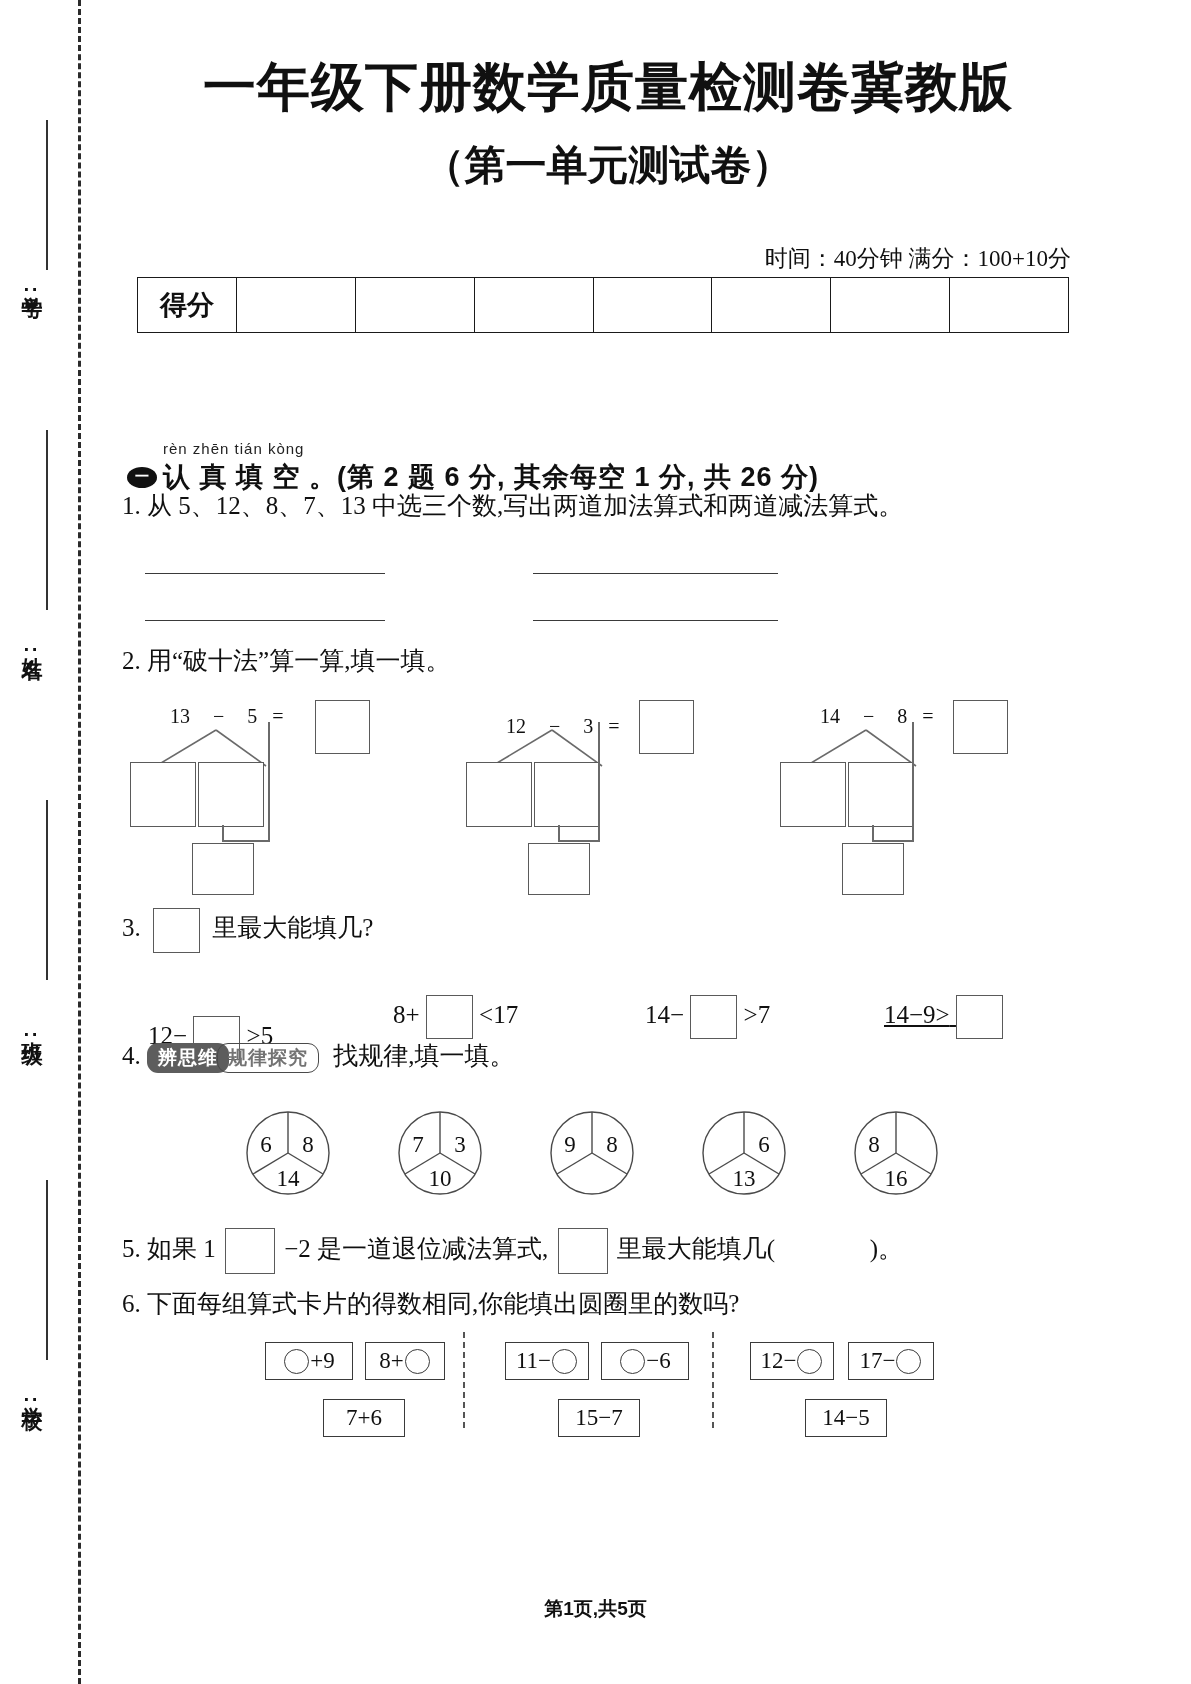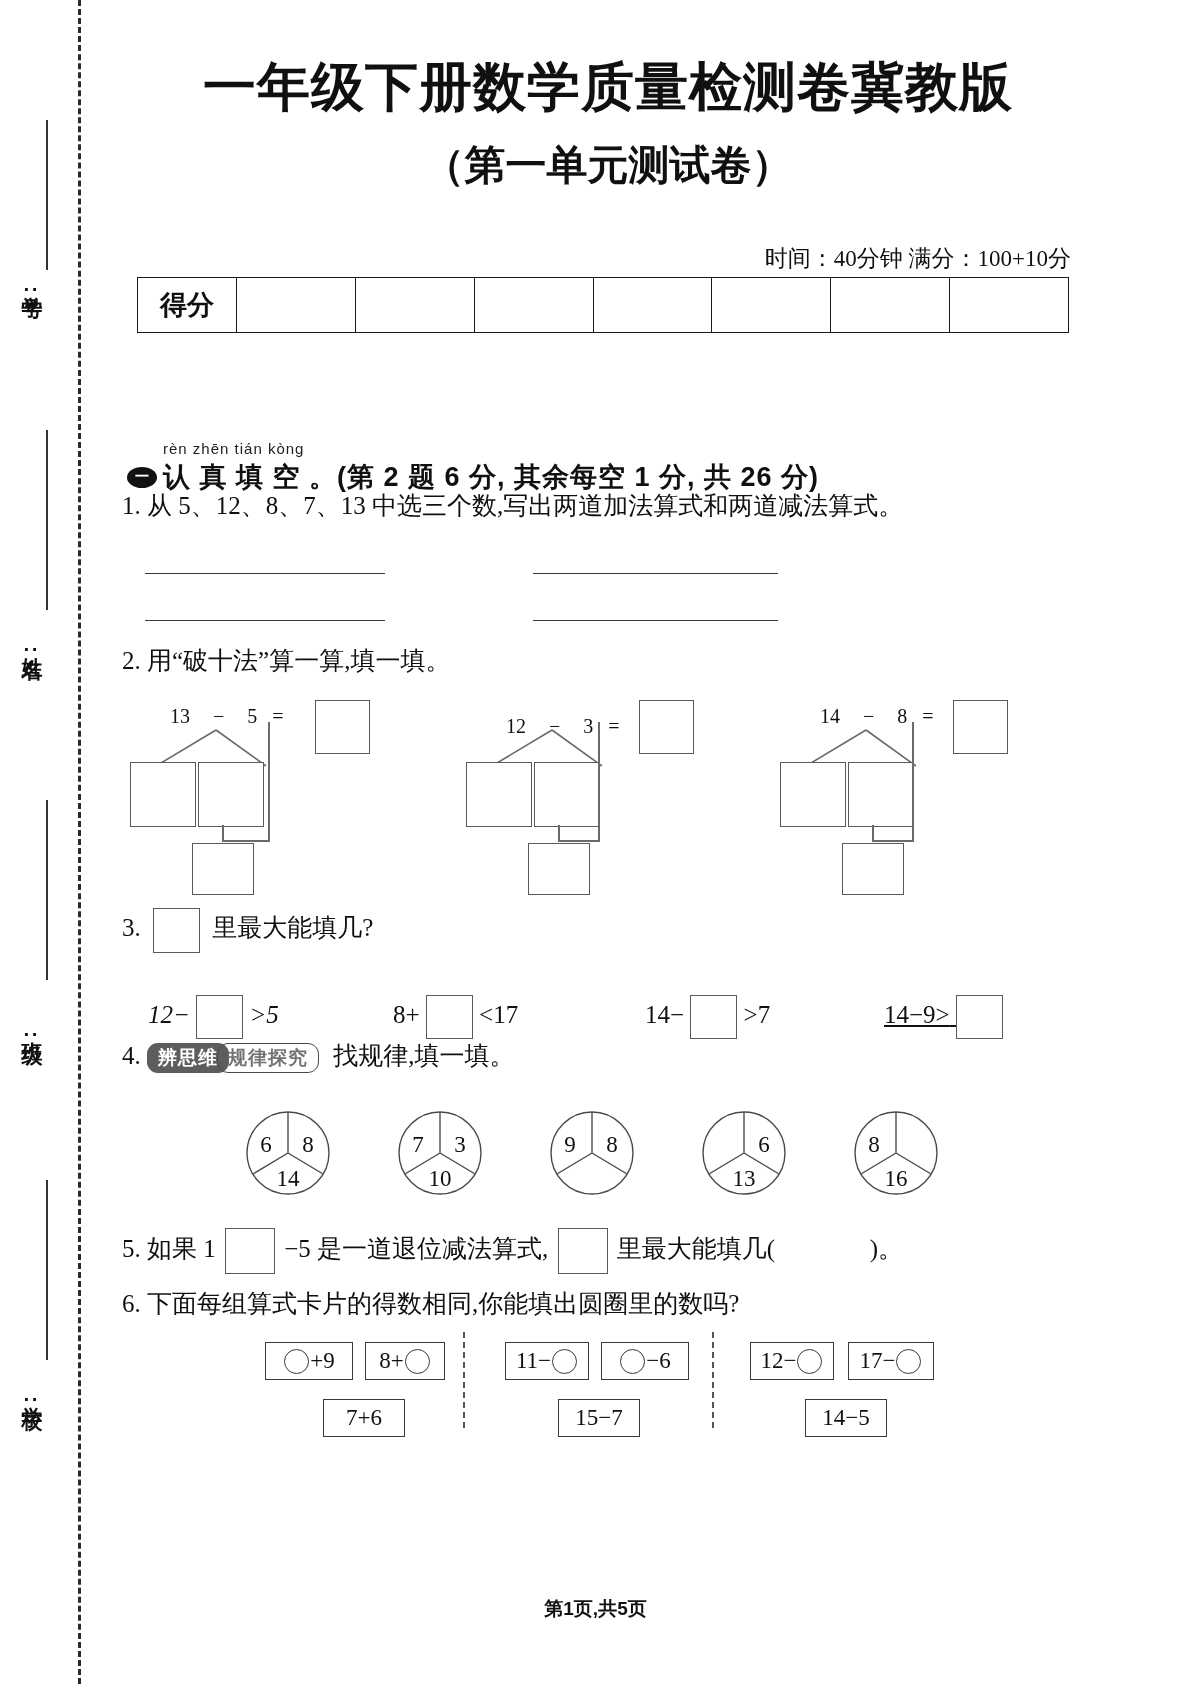--- a/index.html
+++ b/index.html
@@ -274,21 +274,21 @@
   <div class="leg" style="left:92px;top:125px;width:1.6px;height:16px;"></div>
   <div class="abs-box" style="left:62px;top:143px;width:60px;height:50px;"></div>
 </div>
 
 <div class="q" style="left:122px;top:908px;">
   <span class="qnum">3.</span>
   <span class="box" style="width:45px;height:43px;margin:0 6px;"></span>
   <span>里最大能填几?</span>
 </div>
 
-<div class="q" style="left:148px;top:995px;font-style:italic;">
+<div class="q" style="left:148px;top:1016px;">
   <span>12−</span>
   <span class="box" style="width:45px;height:42px;"></span>
   <span>&gt;5</span>
 </div>
 <div class="q" style="left:393px;top:995px;text-align:center;">
   <span>8+</span>
   <span class="box" style="width:45px;height:42px;"></span>
   <span>&lt;17</span>
 </div>
 <div class="q" style="left:645px;top:995px;">
@@ -365,21 +365,21 @@
   </svg>
   <div class="pie-val" style="left:4px;top:22px;">8</div>
   <div class="pie-val" style="left:46px;top:22px;"></div>
   <div class="pie-val" style="left:26px;top:56px;">16</div>
 </div>
 
 <div class="q" style="left:122px;top:1228px;">
   <span class="qnum">5.</span>
   <span>如果 1</span>
   <span class="box" style="width:48px;height:44px;margin:0 3px;"></span>
-  <span>−5 是一道退位减法算式,</span>
+  <span>−2 是一道退位减法算式,</span>
   <span class="box" style="width:48px;height:44px;margin:0 3px;"></span>
   <span>里最大能填几(</span>
   <span style="display:inline-block;width:82px;"></span>
   <span>)。</span>
 </div>
 
 <div class="q" style="left:122px;top:1288px;">
   <span class="qnum">6.</span>
   <span>下面每组算式卡片的得数相同,你能填出圆圈里的数吗?</span>
 </div>

